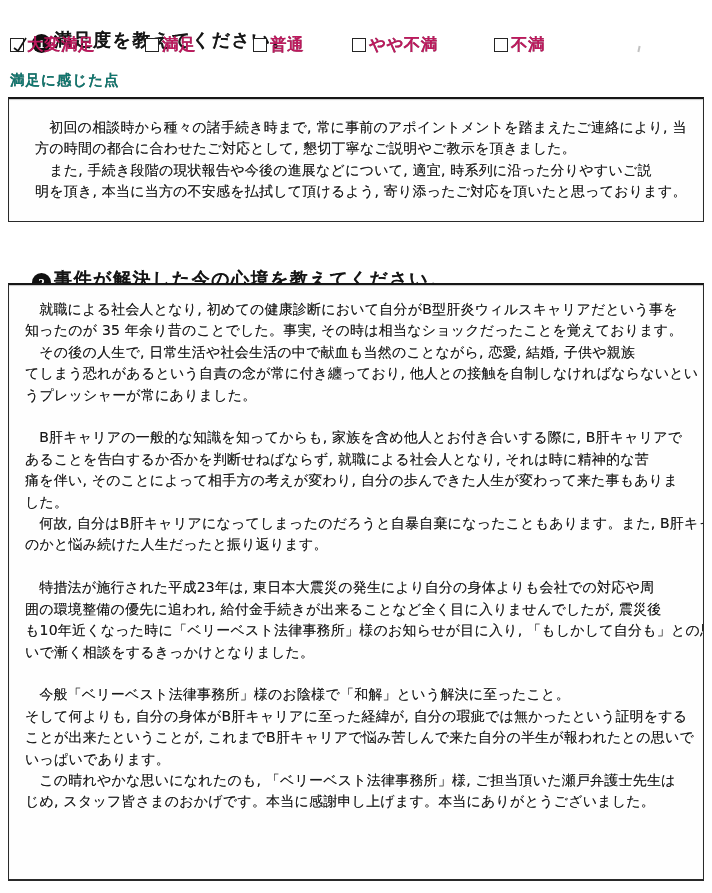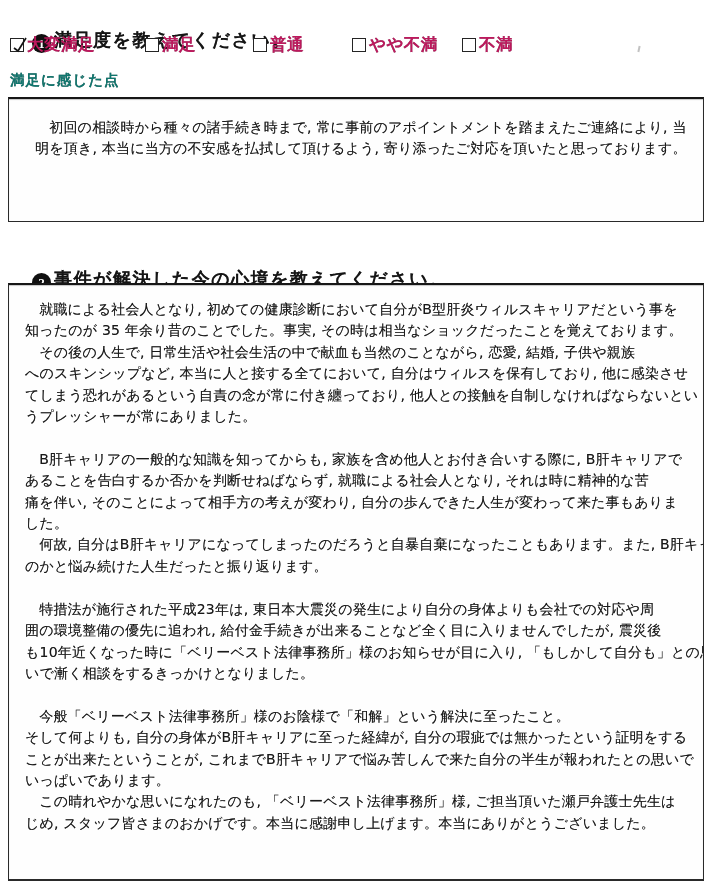--- a/index.html
+++ b/index.html
@@ -132,45 +132,46 @@
       <span>満足</span>
     </label>
     <label class="opt" style="left:243px">
       <span class="cbox"></span>
       <span>普通</span>
     </label>
     <label class="opt" style="left:342px">
       <span class="cbox"></span>
       <span>やや不満</span>
     </label>
-    <label class="opt" style="left:452px">
+    <label class="opt" style="left:484px">
       <span class="cbox"></span>
       <span>不満</span>
     </label>
   </div>
 
   <div class="sub-label">満足に感じた点</div>
 
   <div class="answer-box box1">
     <div>
         <div class="line">　初回の相談時から種々の諸手続き時まで, 常に事前のアポイントメントを踏まえたご連絡により, 当</div>
+        <div class="line">方の時間の都合に合わせたご対応として, 懇切丁寧なご説明やご教示を頂きました。</div>
+        <div class="line">　また, 手続き段階の現状報告や今後の進展などについて, 適宜, 時系列に沿った分りやすいご説</div>
         <div class="line">明を頂き, 本当に当方の不安感を払拭して頂けるよう, 寄り添ったご対応を頂いたと思っております。</div>
       </div>
   </div>
 
   <div class="q-title q2">
     <span class="num-circle">2</span><span>事件が解決した今の心境を教えてください。</span>
   </div>
 
   <div class="answer-box box2">
     <div>
         <div class="line">　就職による社会人となり, 初めての健康診断において自分がB型肝炎ウィルスキャリアだという事を</div>
         <div class="line">知ったのが 35 年余り昔のことでした。事実, その時は相当なショックだったことを覚えております。</div>
         <div class="line">　その後の人生で, 日常生活や社会生活の中で献血も当然のことながら, 恋愛, 結婚, 子供や親族</div>
-        <div class="line">へのスキンシップなど, 本当に人と接する全てにおいて, 自分はウィルスを保有しており, 他に感染させ</div>
         <div class="line">てしまう恐れがあるという自責の念が常に付き纏っており, 他人との接触を自制しなければならないとい</div>
         <div class="line">うプレッシャーが常にありました。</div>
         <div class="line">&nbsp;</div>
         <div class="line">　B肝キャリアの一般的な知識を知ってからも, 家族を含め他人とお付き合いする際に, B肝キャリアで</div>
         <div class="line">あることを告白するか否かを判断せねばならず, 就職による社会人となり, それは時に精神的な苦</div>
         <div class="line">痛を伴い, そのことによって相手方の考えが変わり, 自分の歩んできた人生が変わって来た事もありま</div>
         <div class="line">した。</div>
         <div class="line">　何故, 自分はB肝キャリアになってしまったのだろうと自暴自棄になったこともあります。また, B肝キャ</div>
         <div class="line">のかと悩み続けた人生だったと振り返ります。</div>
         <div class="line">&nbsp;</div>

